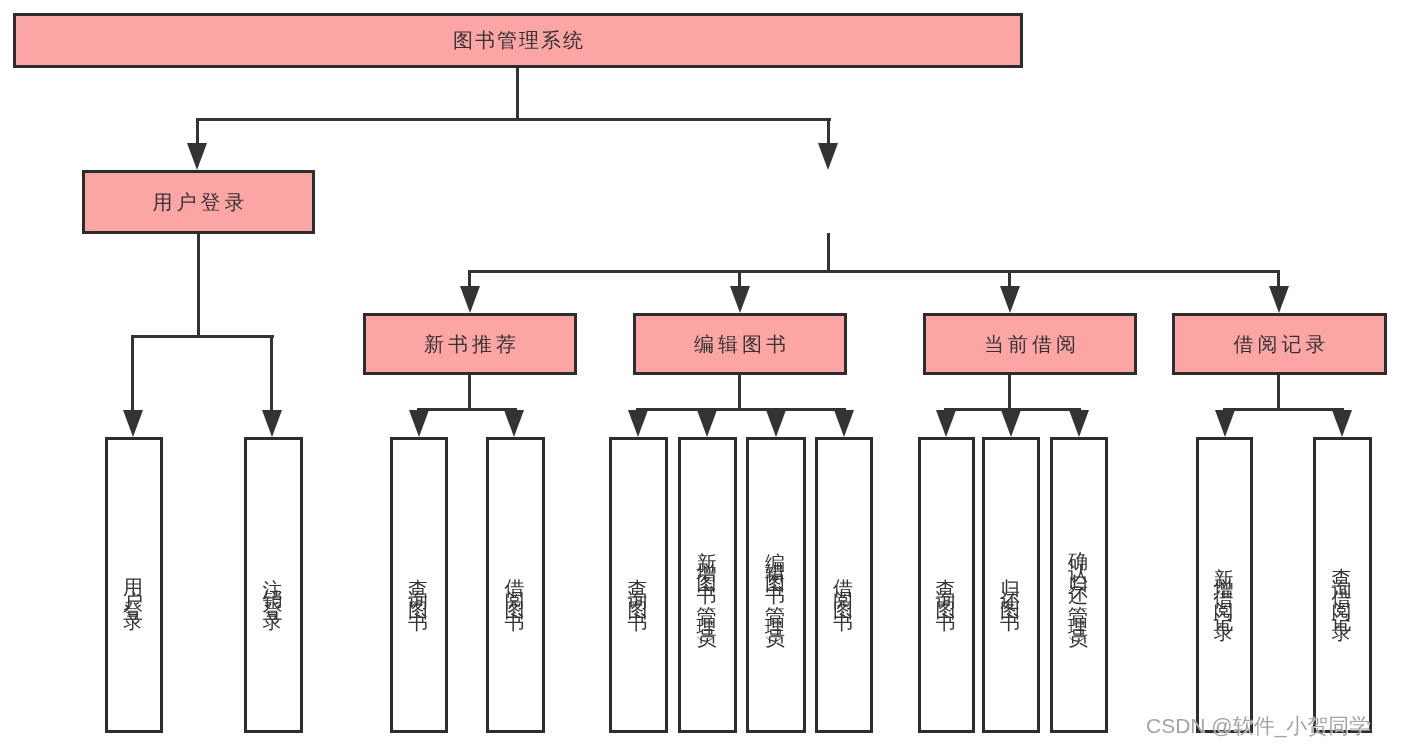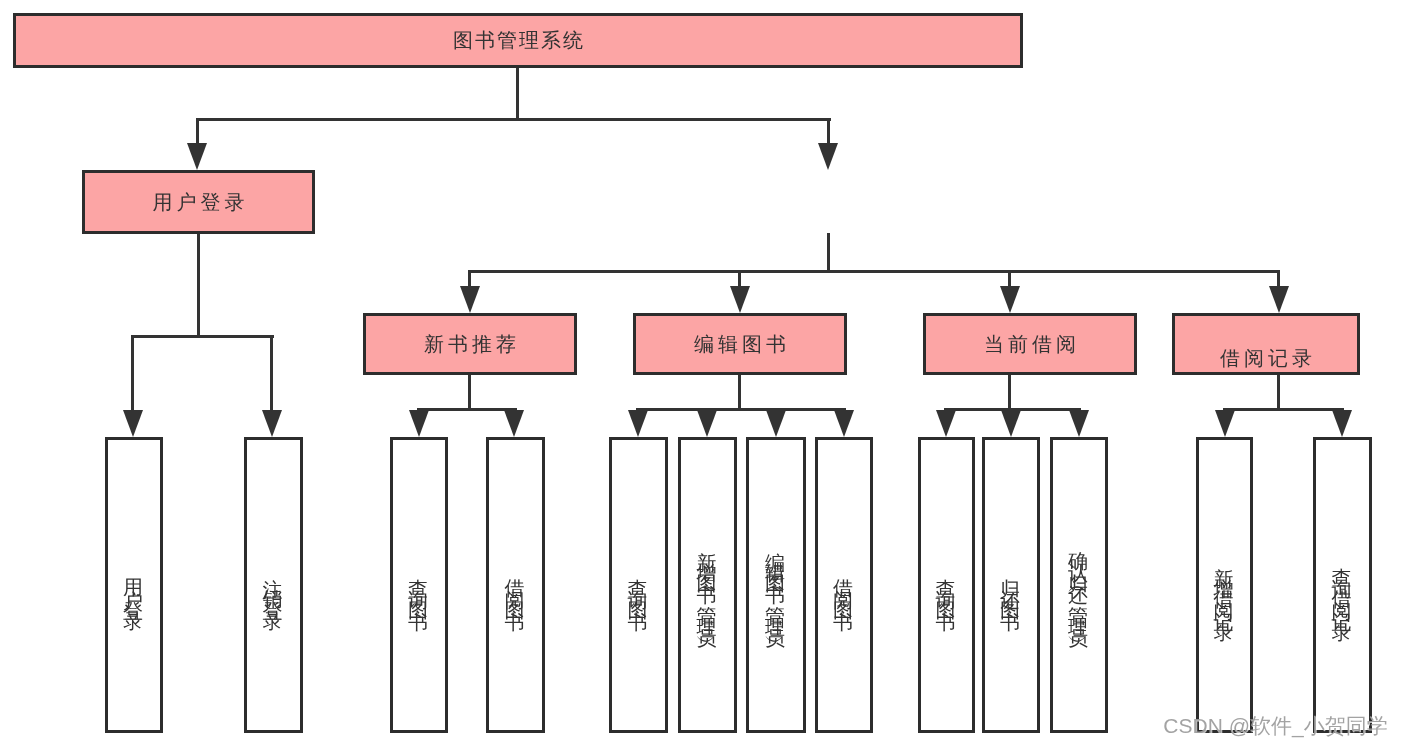--- a/index.html
+++ b/index.html
@@ -69,21 +69,21 @@
   }
   .watermark {
     position: absolute;
     left: 1146px;
     top: 712px;
     width: 259px;
     font-size: 21px;
     line-height: 28px;
     color: rgba(158, 158, 158, 0.95);
     text-shadow: 1px 1px 0 rgba(255, 255, 255, 0.7);
-    text-align: center;
+    text-align: left;
     white-space: nowrap;
     z-index: 10;
   }
 </style>
 </head>
 <body>
 
 <div class="stage">
 
   <div class="box root-box" style="left:13px; top:13px; width:1010px; height:55px;">
@@ -96,21 +96,21 @@
 
   <div class="box" style="left:363px; top:313px; width:214px; height:62px;">
     <span>新书推荐</span>
   </div>
   <div class="box" style="left:633px; top:313px; width:214px; height:62px;">
     <span>编辑图书</span>
   </div>
   <div class="box" style="left:903px; top:313px; width:214px; height:62px;margin-left:20px;">
     <span>当前借阅</span>
   </div>
-  <div class="box" style="left:1172px; top:313px; width:188px; height:62px;align-items:flex-end;">
+  <div class="box" style="left:1172px; top:313px; width:215px; height:62px;">
     <span>借阅记录</span>
   </div>
 
   <div class="vbox" style="left:105px; top:437px; width:58px; height:296px;">
     <span class="vtext">用户登录</span>
   </div>
   <div class="vbox" style="left:244px; top:437px; width:59px; height:296px;">
     <span class="vtext">注销登录</span>
   </div>
 

